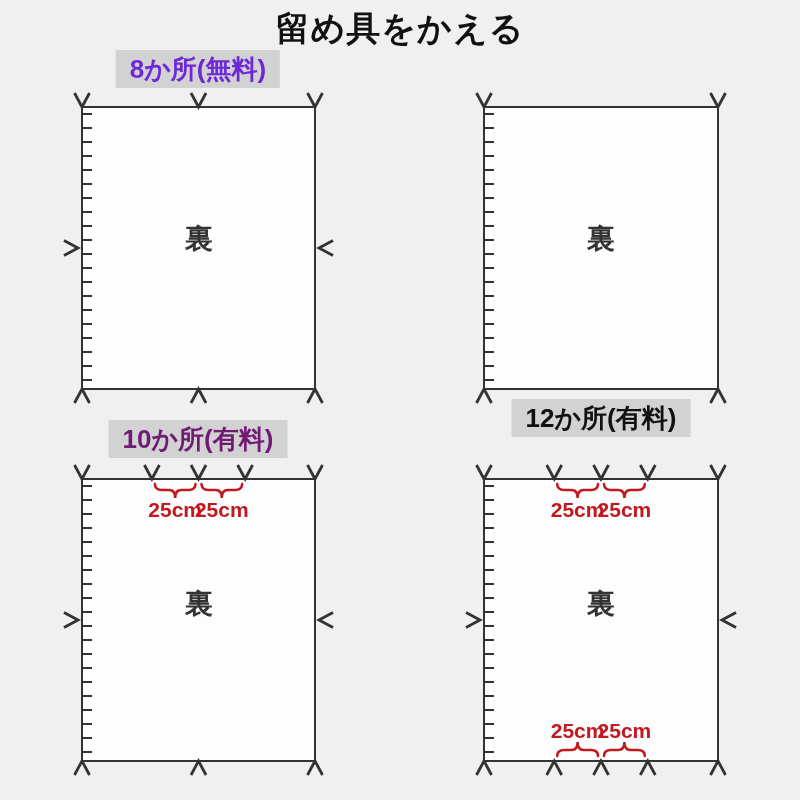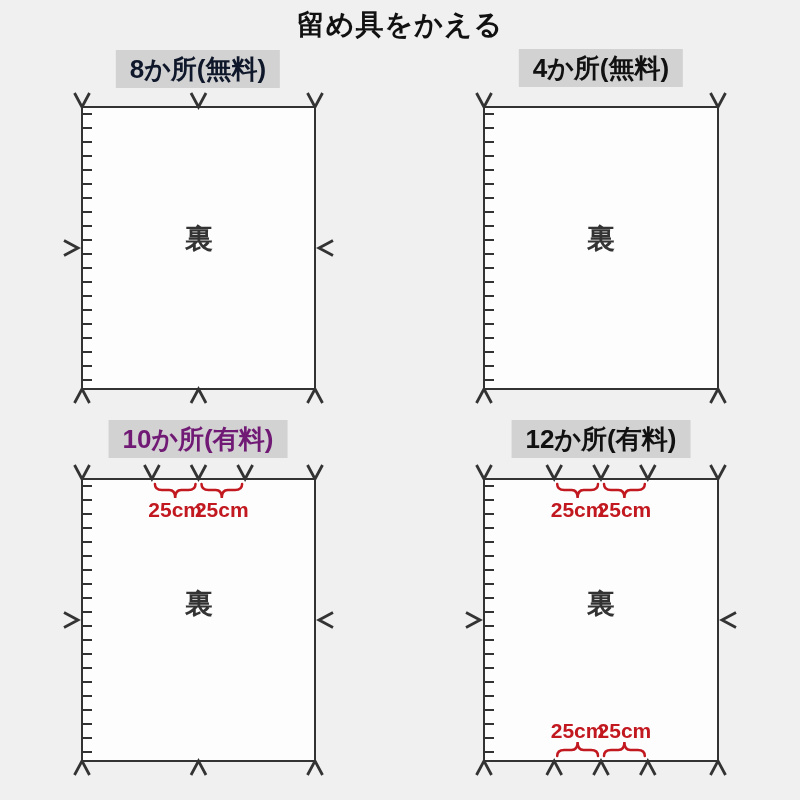--- a/index.html
+++ b/index.html
@@ -9,21 +9,21 @@
     height: 800px;
     background: #f0f0f0;
     font-family: "Liberation Sans", "DejaVu Sans", sans-serif;
     overflow: hidden;
   }
   .title {
     position: absolute;
     left: 0; top: 6px;
     width: 100%;
     text-align: center;
-    font-size: 28px;
+    font-size: 34px;
     font-weight: bold;
     color: #111;
     letter-spacing: 1px;
   }
   .panel-label {
     position: absolute;
     transform: translate(-50%, -50%);
     background: #d2d2d2;
     color: #111;
     font-size: 26px;
@@ -175,23 +175,22 @@
       <path d="M 557.2 484 Q 557.2 490 564.2 490 L 571.6 490 Q 577.6 490 577.6 498 Q 577.6 490 583.6 490 L 591 490 Q 598 490 598 484" fill="none" stroke="#c2181f" stroke-width="2.5" stroke-linecap="round"></path>
       <text x="577.6" y="517" text-anchor="middle" font-size="21" font-weight="bold" font-family="&quot;Liberation Sans&quot;,&quot;DejaVu Sans&quot;,sans-serif" fill="#c2181f">25cm</text>
       <path d="M 604 484 Q 604 490 611 490 L 618.4 490 Q 624.4 490 624.4 498 Q 624.4 490 630.4 490 L 637.8 490 Q 644.8 490 644.8 484" fill="none" stroke="#c2181f" stroke-width="2.5" stroke-linecap="round"></path>
       <text x="624.4" y="517" text-anchor="middle" font-size="21" font-weight="bold" font-family="&quot;Liberation Sans&quot;,&quot;DejaVu Sans&quot;,sans-serif" fill="#c2181f">25cm</text>
       <path d="M 557.2 756 Q 557.2 750 564.2 750 L 571.6 750 Q 577.6 750 577.6 742 Q 577.6 750 583.6 750 L 591 750 Q 598 750 598 756" fill="none" stroke="#c2181f" stroke-width="2.5" stroke-linecap="round"></path>
       <text x="577.6" y="738" text-anchor="middle" font-size="21" font-weight="bold" font-family="&quot;Liberation Sans&quot;,&quot;DejaVu Sans&quot;,sans-serif" fill="#c2181f">25cm</text>
       <path d="M 604 756 Q 604 750 611 750 L 618.4 750 Q 624.4 750 624.4 742 Q 624.4 750 630.4 750 L 637.8 750 Q 644.8 750 644.8 756" fill="none" stroke="#c2181f" stroke-width="2.5" stroke-linecap="round"></path>
       <text x="624.4" y="738" text-anchor="middle" font-size="21" font-weight="bold" font-family="&quot;Liberation Sans&quot;,&quot;DejaVu Sans&quot;,sans-serif" fill="#c2181f">25cm</text>
     </svg>
 
-  <div class="panel-label" style="left: 198px; top: 69px; background: rgb(210, 210, 210); color: #0f172a;">8か所(無料)</div>
-  <div class="panel-label" style="left: 601px; top: 68px; background: rgb(210, 210, 210); color: rgb(17, 17, 17);">4か所(無料)</div>
+  <div class="panel-label" style="left: 198px; top: 69px; background: rgb(210, 210, 210); color: #6d28d9;">8か所(無料)</div>
   <div class="panel-label" style="left: 198px; top: 439px; background: rgb(210, 210, 210); color: #701a75;">10か所(有料)</div>
-  <div class="panel-label" style="left: 601px; top: 439px; background: rgb(210, 210, 210); color: rgb(17, 17, 17);">12か所(有料)</div>
+  <div class="panel-label" style="left: 601px; top: 418px; background: rgb(210, 210, 210); color: rgb(17, 17, 17);">12か所(有料)</div>
 
   <div class="back-label" style="left:199px; top:239px">裏</div>
   <div class="back-label" style="left:601px; top:239px">裏</div>
   <div class="back-label" style="left:199px; top:604px">裏</div>
   <div class="back-label" style="left:601px; top:604px">裏</div>
 
 </div>
 
 </body></html>

